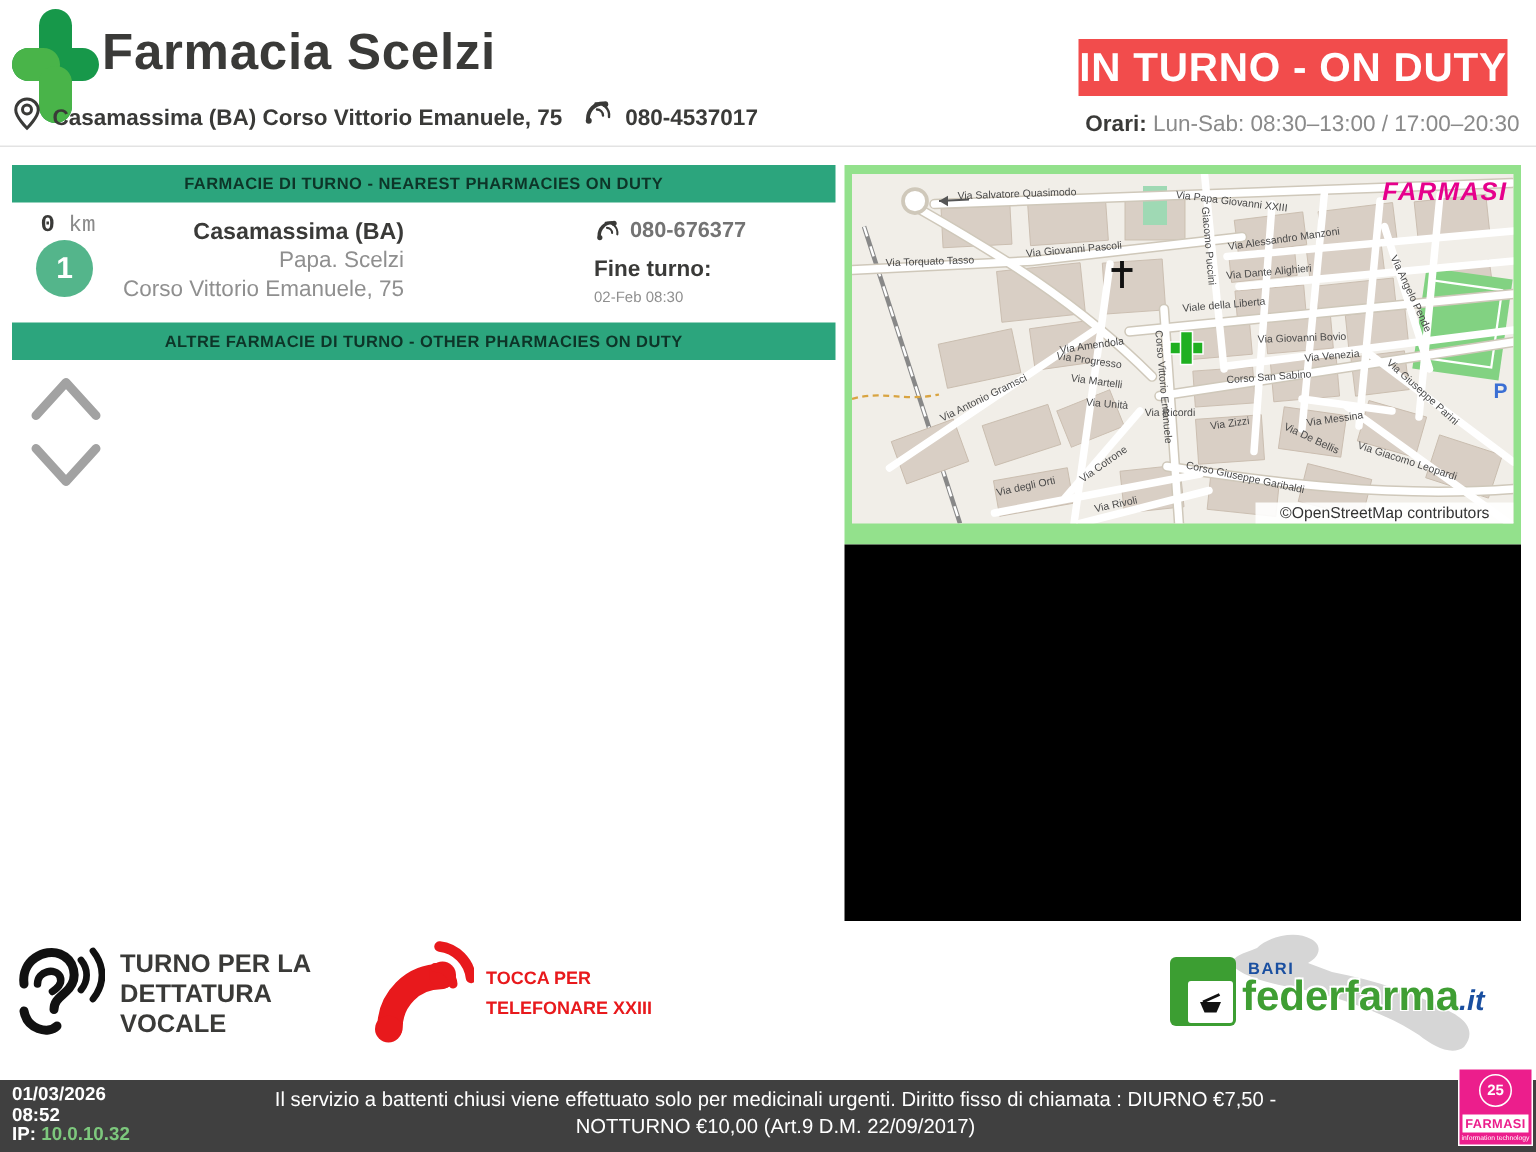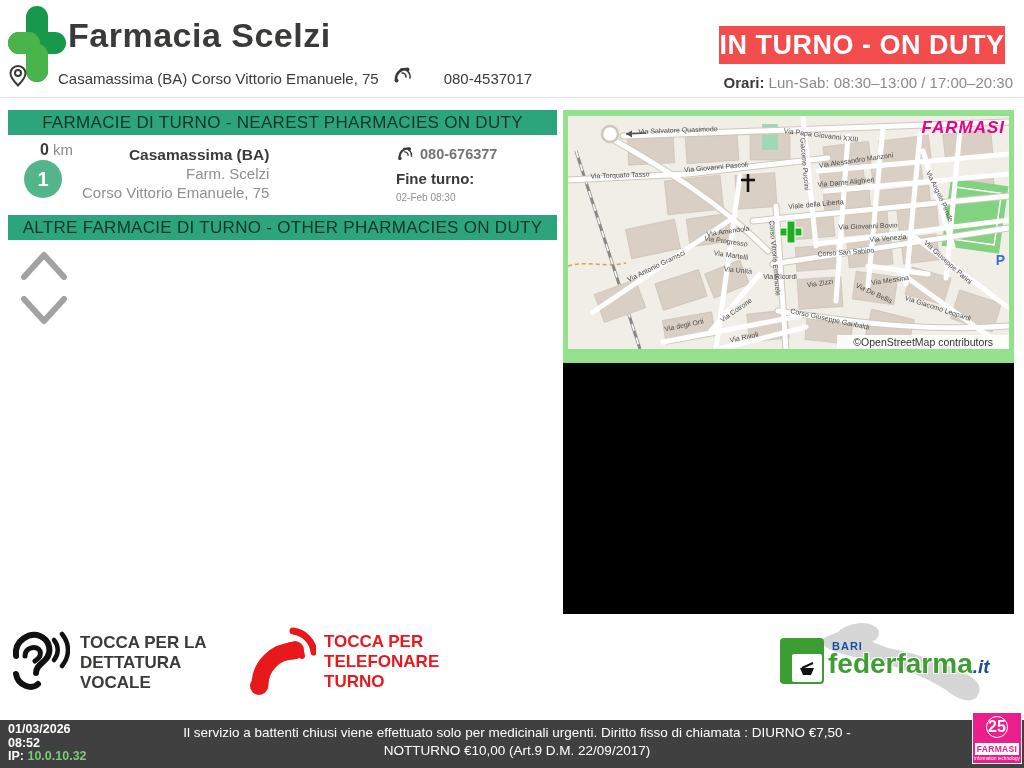--- a/index.html
+++ b/index.html
@@ -4,33 +4,33 @@
 <style>
   * { margin:0; padding:0; box-sizing:border-box; }
   html,body { width:1024px; height:768px; }
   body { font-family:"Liberation Sans", sans-serif; background:#fff; position:relative; overflow:hidden; }
   .abs { position:absolute; }
 
   
   #logo-cross { left:8px; top:4px; width:58px; height:88px; }
   #title { left:68px; top:16px; font-size:34px; font-weight:bold; color:#3a3a38; letter-spacing:.5px; }
   #addr-row { left:8px; top:64px; width:560px; height:28px; display:flex; align-items:center; gap:7px; }
-  #addr-row .txt { font-size:15px; font-weight:normal; color:#3a3a38;margin-left:23px; }
+  #addr-row .txt { font-size:15px; font-weight:bold; color:#3a3a38; }
   #duty-banner { left:719px; top:26px; width:286px; height:38px; background:#f24c4c; color:#fff;
                  font-size:27px; font-weight:bold; display:flex; align-items:center; justify-content:center; letter-spacing:.5px;}
   #hours-line { left:560px; top:74px; width:453px; text-align:right; font-size:15px; color:#8a8a8a; }
   #hours-line b { color:#3a3a38;margin-top:37px; }
   #header-divider { left:0; top:97px; width:1024px; height:1px; background:#e3e3e3; }
 
   
   .green-bar { left:8px; width:549px; height:25px; background:#2ca57d; color:#0d3528;
-               font-size:17px; font-weight:normal; display:flex; align-items:center; justify-content:center; letter-spacing:.3px; }
+               font-size:11px; font-weight:bold; display:flex; align-items:center; justify-content:center; letter-spacing:.3px; }
   #bar-nearest { top:110px; }
   #bar-other { top:215px; }
-  #dist { left:40px; top:141px; font-size:15px; color:#8a8a8a; }
+  #dist { left:27px; top:141px; font-size:15px; color:#8a8a8a;font-family:Liberation Mono, monospace; }
   #dist b { color:#3a3a38; font-size:16px; }
   #rank-circle { left:24px; top:160px; width:38px; height:38px; border-radius:50%; background:#54b58b;
                  color:#fff; font-size:20px; font-weight:bold; display:flex; align-items:center; justify-content:center; }
   #entry-mid { left:82px; top:145px; line-height:19px;text-align:right; }
   #entry-mid .city { font-size:15.5px; font-weight:bold; color:#3a3a38; }
   #entry-mid .sub { font-size:15px; color:#8f8f8f; }
   #entry-right { left:396px; top:145px; line-height:19px; }
   #entry-right .phone-line { display:flex; align-items:flex-start; gap:5px; font-size:14.5px; font-weight:bold; color:#737373; }
   #entry-right .lbl { font-size:15px; font-weight:bold; color:#3a3a38; }
   #entry-right .val { font-size:10px; color:#8f8f8f; }
@@ -50,41 +50,41 @@
 
   
   #video-box { left:563px; top:363px; width:451px; height:251px; background:#000; }
 
   
   #dictation-btn { left:6px; top:624px; width:230px; height:78px; display:flex; align-items:center; gap:10px;
                    background:transparent; border:none; cursor:pointer; text-align:left; }
   #dictation-btn .t { font-size:17px; font-weight:bold; color:#3a3a38; line-height:20px; }
   #call-btn { left:246px; top:620px; width:240px; height:84px; display:flex; align-items:center; gap:8px;
               background:transparent; border:none; cursor:pointer; text-align:left; }
-  #call-btn .t { font-size:17px; font-weight:bold; color:#e8191c; line-height:20px; }
+  #call-btn .t { font-size:12px; font-weight:bold; color:#e8191c; line-height:20px; }
 
   
   #federfarma { left:778px; top:618px; width:240px; height:92px; }
   #federfarma .bari { position:absolute; left:54px; top:22px; font-size:11px; font-weight:bold; color:#1a4fa0; letter-spacing:1px; }
   #federfarma .ff { position:absolute; left:50px; top:30px; font-size:28px; font-weight:bold; color:#3f9e33;
                     text-shadow:-1px -1px 0 #fff,1px -1px 0 #fff,-1px 1px 0 #fff,1px 1px 0 #fff; }
   #federfarma .it { font-size:19px; font-style:italic; font-weight:bold; color:#1a4fa0; }
   #ff-square { position:absolute; left:2px; top:20px; width:44px; height:46px; background:#3c9e32; border-radius:4px; }
   #ff-square .wh { position:absolute; left:12px; top:16px; width:30px; height:28px; background:#fff; border-radius:2px; }
 
   
   #status-bar { left:0; top:720px; width:1024px; height:48px; background:#404040; }
   #sb-left { position:absolute; left:8px; top:3px; font-size:12.5px; font-weight:bold; color:#fff; line-height:13.5px; }
   #sb-left .ip-val { color:#7dc87d; }
   #sb-center { position:absolute; left:152px; top:4px; width:730px; text-align:center; font-size:13.5px;
                color:#fff; line-height:18px; }
   #farmasi-badge { position:absolute; right:2px; top:-8px; width:50px; height:52px; background:#ec1e8c;
                    border:1px solid #fff; display:flex; flex-direction:column; align-items:center; justify-content:flex-end; padding-bottom:2px; }
   #farmasi-badge .y25 { position:absolute; top:3px; left:50%; transform:translateX(-50%); width:22px; height:22px;
-                        border:1.5px solid #fff; border-radius:50%; color:#fff; font-size:16px; font-weight:bold;
+                        border:1.5px solid #fff; border-radius:50%; color:#fff; font-size:10px; font-weight:bold;
                         display:flex; align-items:center; justify-content:center; }
   #farmasi-badge .fb { background:#fff; color:#ec1e8c; font-size:8.5px; font-weight:bold; padding:1px 2px; letter-spacing:.3px; }
   #farmasi-badge .tg { color:#fff; font-size:4.5px; margin-top:1px; }
 </style>
 </head>
 <body>
 
 <div class="abs" id="logo-cross">
   <svg width="58" height="88" viewBox="0 0 58 88">
     <rect x="18" y="2" width="22" height="76" rx="11" fill="#17984a"></rect>
@@ -125,21 +125,21 @@
 <div class="abs green-bar" id="bar-nearest">FARMACIE DI TURNO - NEAREST PHARMACIES ON DUTY</div>
 
 <div class="abs" id="dist">
   <b>0</b>
   <span>km</span>
 </div>
 <div class="abs" id="rank-circle">1</div>
 
 <div class="abs" id="entry-mid">
   <div class="city">Casamassima (BA)</div>
-  <div class="sub">Farm. Scelzi</div>
+  <div class="sub">Papa. Scelzi</div>
   <div class="sub">Corso Vittorio Emanuele, 75</div>
 </div>
 
 <div class="abs" id="entry-right">
   <div class="phone-line">
     <span>
       <svg width="19" height="19" viewBox="0 0 22 22">
           <path d="M4 14 A10 10 0 0 1 14 4" fill="none" stroke="#3a3a38" stroke-width="2.6" stroke-linecap="round"></path>
           <circle cx="4.5" cy="15.5" r="2" fill="#3a3a38"></circle>
           <circle cx="15.5" cy="4.5" r="2" fill="#3a3a38"></circle>
@@ -306,38 +306,38 @@
   <span>
     <svg width="64" height="72" viewBox="0 0 64 72">
       <path d="M10,30 C8,14 24,6 34,10 C44,14 46,26 40,33 C36,38 30,40 30,47" fill="none" stroke="#111" stroke-width="6" stroke-linecap="round"></path>
       <path d="M19,30 C19,21 31,19 34,25 C36,30 32,33 29,35" fill="none" stroke="#111" stroke-width="5" stroke-linecap="round"></path>
       <path d="M10,48 C12,60 26,64 32,58" fill="none" stroke="#111" stroke-width="6" stroke-linecap="round"></path>
       <path d="M48,14 C53,20 53,28 48,34" fill="none" stroke="#111" stroke-width="4.5" stroke-linecap="round"></path>
       <path d="M56,8 C64,18 64,30 56,40" fill="none" stroke="#111" stroke-width="4.5" stroke-linecap="round"></path>
     </svg>
   </span>
   <span class="t">
-    <span>TOCCA PER LA</span><br>
+    <span>TURNO PER LA</span><br>
     <span>DETTATURA VOCALE</span>
   </span>
 </button>
 
 <button class="abs" id="call-btn">
   <span>
     <svg width="70" height="76" viewBox="0 0 70 76">
       <path d="M14,62 A34 34 0 0 1 48,28" fill="none" stroke="#e8191c" stroke-width="17" stroke-linecap="round"></path>
       <circle cx="13" cy="63" r="9" fill="#e8191c"></circle>
       <circle cx="49" cy="27" r="9" fill="#e8191c"></circle>
       <path d="M44,22 A12 12 0 0 1 56,33" fill="none" stroke="#e8191c" stroke-width="6" stroke-linecap="round"></path>
       <path d="M47,8 A24 24 0 0 1 68,29" fill="none" stroke="#e8191c" stroke-width="7" stroke-linecap="round"></path>
     </svg>
   </span>
   <span class="t">
     <span>TOCCA PER</span><br>
-    <span>TELEFONARE TURNO</span>
+    <span>TELEFONARE XXIII</span>
   </span>
 </button>
 
 <div class="abs" id="federfarma">
   <svg width="240" height="92" viewBox="0 0 240 92" style="position:absolute;left:0;top:0">
     <path d="M60,14 C68,6 86,2 96,8 C104,12 102,20 94,24 L110,30 C140,36 165,44 188,56 C200,62 206,70 198,80 C190,86 178,80 168,72 C150,60 120,48 92,42 C70,38 52,34 44,26 C42,20 50,18 60,14 Z" fill="#d6d6d6"></path>
   </svg>
   <div id="ff-square">
     <div class="wh"></div>
     <svg width="20" height="16" viewBox="0 0 20 16" style="position:absolute;left:18px;top:24px">

